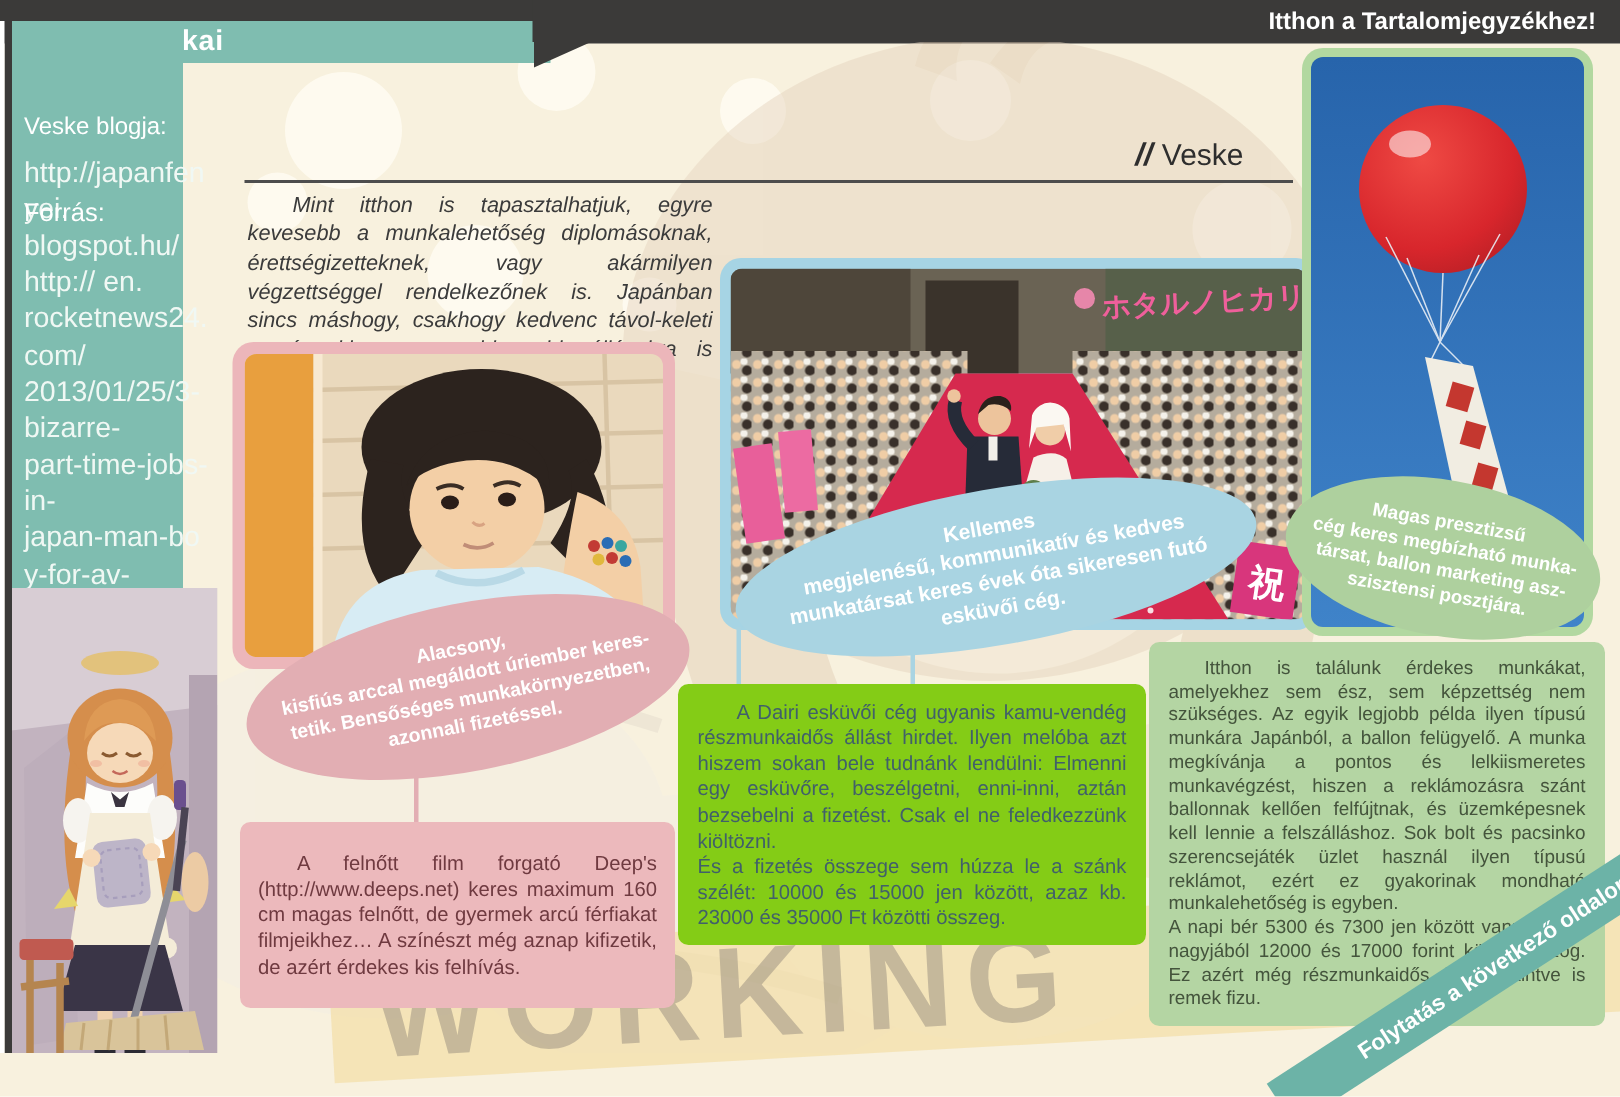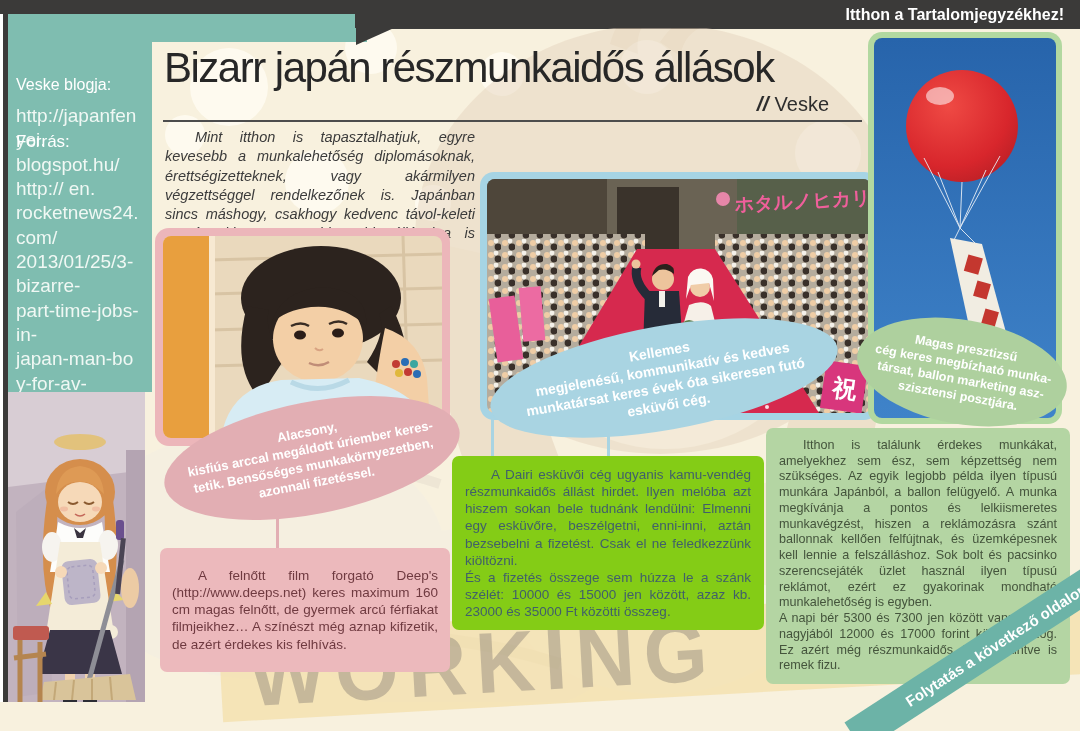--- a/index.html
+++ b/index.html
@@ -23,21 +23,21 @@
   #fold-triangle{left:356px;top:28px;width:0;height:0;border-top:17px solid #3b3a39;
       border-right:38px solid transparent;z-index:4;}
   #edge-white{left:0;top:14px;width:3px;height:688px;background:#ffffff;z-index:4;}
   #edge-dark{left:3px;top:14px;width:5px;height:688px;background:#3b3a39;z-index:3;}
 
   
   #section-band{left:8px;top:14px;width:359px;height:28px;background:#7fbdb0;z-index:2;
       display:flex;align-items:center;padding-left:12px;box-sizing:border-box;}
   #section-band .sq{width:13px;height:13px;background:#e9e9e7;margin-right:11px;}
   #section-band .lbl{color:#ffffff;font-weight:bold;font-size:19px;letter-spacing:.5px;}
-  #sidebar{left:8px;top:14px;width:144px;height:378px;background:#7fbdb0;z-index:2;
+  #sidebar{left:8px;top:14px;width:114px;height:378px;background:#7fbdb0;z-index:2;
       box-sizing:border-box;padding:0 8px;color:#ffffff;}
   .side-label{position:absolute;left:8px;font-size:16px;color:#ffffff;}
   .side-url{position:absolute;left:8px;width:125px;font-size:19px;line-height:1.28;
       color:#f0f8f4;white-space:pre-line;text-decoration:none;display:block;word-break:break-all;}
 
   
   #left-photo{left:8px;top:392px;width:137px;height:310px;z-index:2;overflow:hidden;}
 
   
   #article-title{left:164px;top:44px;width:710px;font-size:42px;font-weight:400;
@@ -209,21 +209,20 @@
 
       <rect x="5" y="234" width="36" height="14" rx="3" fill="#c05a50"></rect>
       <g stroke="#b5854f" stroke-width="5">
         <line x1="12" y1="248" x2="12" y2="310"></line>
           <line x1="32" y1="250" x2="32" y2="310"></line>
         <line x1="6" y1="266" x2="38" y2="262"></line>
       </g>
     </svg>
   </div>
 
-  <h1 id="article-title" class="abs" style="margin:0;">Bizarr japán részmunkaidős állások</h1>
   <div id="byline" class="abs">
     <span class="mark">//</span><span class="author">Veske</span>
   </div>
   <div id="title-rule" class="abs"></div>
   <p id="intro" class="abs" style="margin:0;">Mint itthon is tapasztalhatjuk, egyre kevesebb a munkalehetőség diplomásoknak, érettségizetteknek, vagy akármilyen végzettséggel rendelkezőnek is. Japánban sincs máshogy, csakhogy kedvenc távol-keleti országunkban egyre bizarrabb állásokra is pályázhatnak a munkanélküliek.</p>
 
   <div id="photo-wedding" class="photo">
     <div class="inner">
       <svg viewBox="0 0 384 234" preserveAspectRatio="none">
         <defs>

